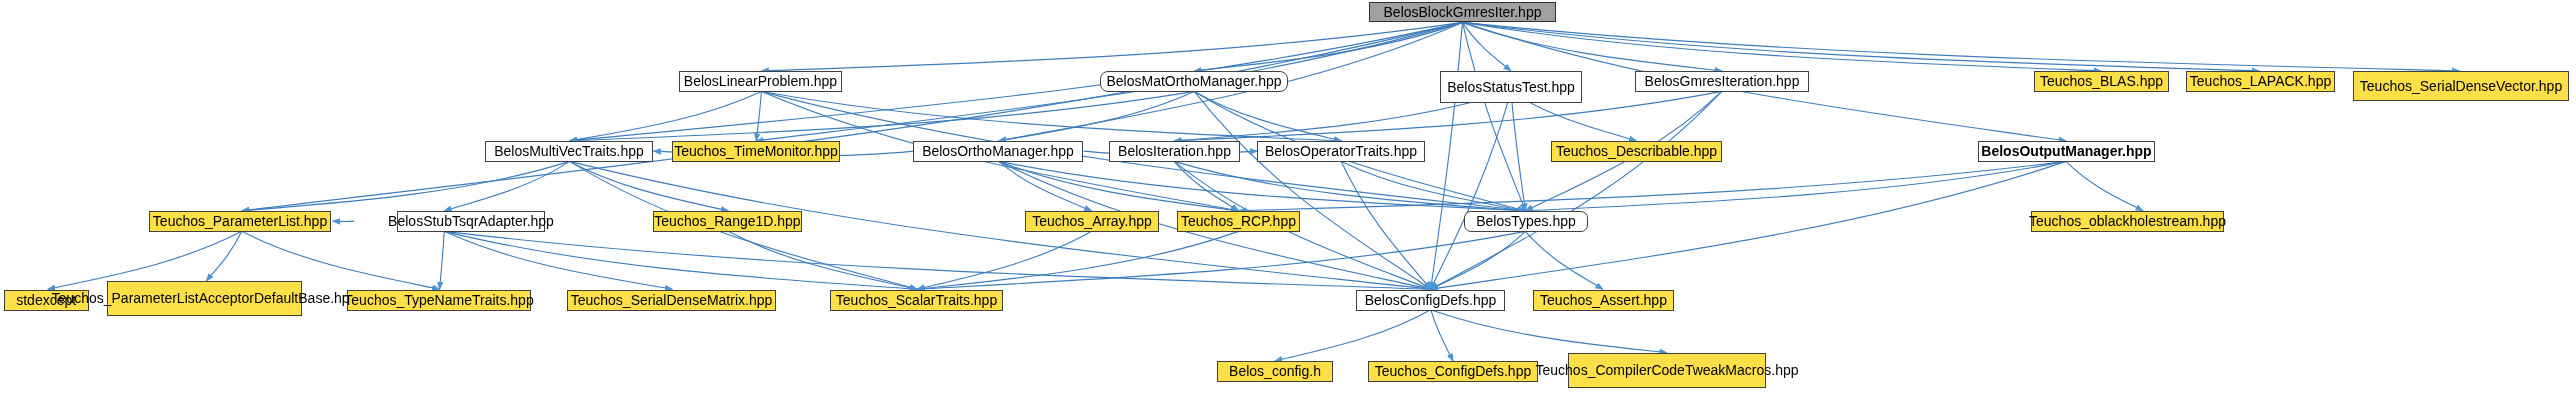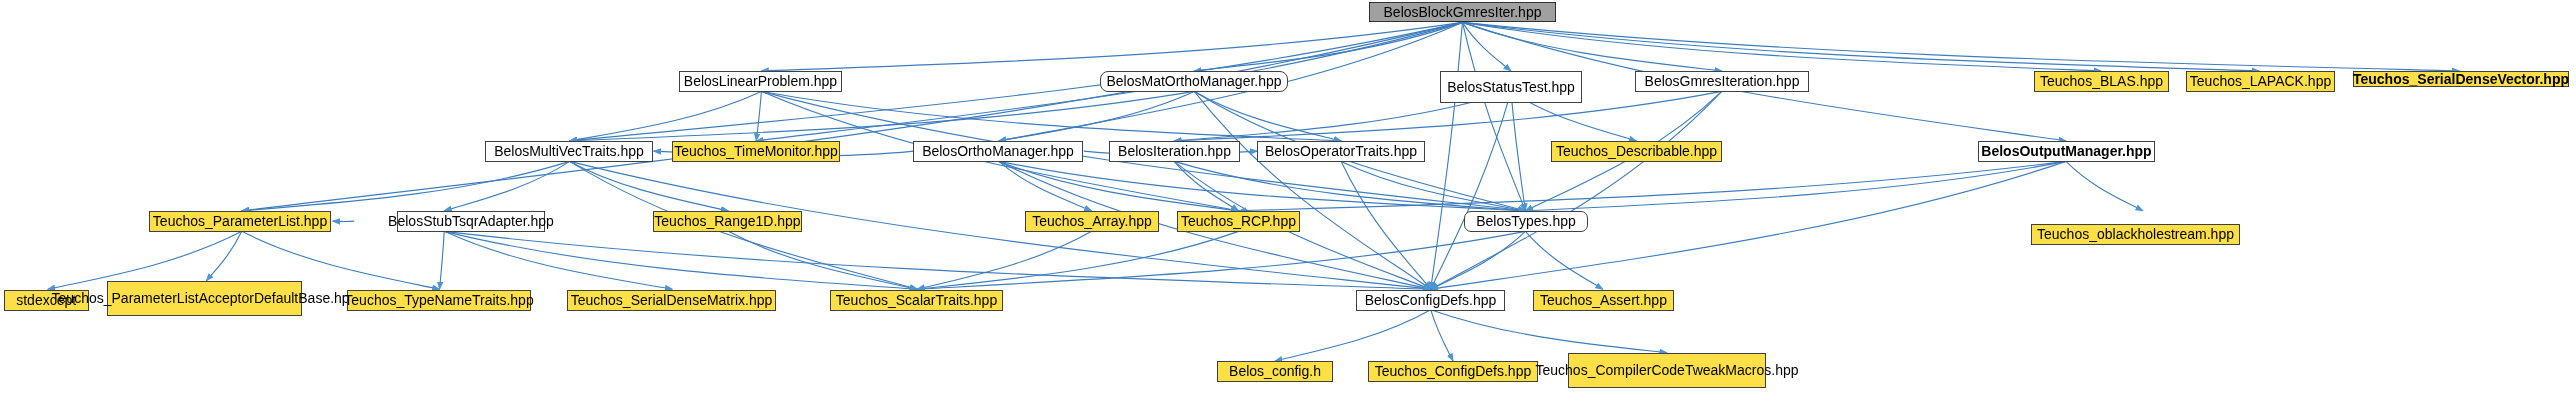--- a/index.html
+++ b/index.html
@@ -130,21 +130,21 @@
       </div>
       <div class="node" style="left: 1635px; top: 71px; width: 174px; height: 20.5px;">
         <span>BelosGmresIteration.hpp</span>
       </div>
       <div class="node gray" style="left: 2034px; top: 71px; width: 135px; height: 20.5px;">
         <span>Teuchos_BLAS.hpp</span>
       </div>
       <div class="node gray" style="left: 2186px; top: 71px; width: 149px; height: 20.5px;">
         <span>Teuchos_LAPACK.hpp</span>
       </div>
-      <div class="node gray" style="left: 2353px; top: 71px; width: 216px; height: 16px; font-weight: bold;">
+      <div class="node gray" style="left: 2353px; top: 71px; width: 216px; height: 30px;">
         <span>Teuchos_SerialDenseVector.hpp</span>
       </div>
       <div class="node" style="left: 485px; top: 141px; width: 168px; height: 20.5px;">
         <span>BelosMultiVecTraits.hpp</span>
       </div>
       <div class="node gray" style="left: 672px; top: 141px; width: 168px; height: 20.5px;">
         <span>Teuchos_TimeMonitor.hpp</span>
       </div>
       <div class="node" style="left: 913px; top: 141px; width: 170px; height: 20.5px;">
         <span>BelosOrthoManager.hpp</span>
@@ -172,21 +172,21 @@
       </div>
       <div class="node gray" style="left: 1025px; top: 211px; width: 134px; height: 20.5px;">
         <span>Teuchos_Array.hpp</span>
       </div>
       <div class="node gray" style="left: 1177px; top: 211px; width: 123px; height: 20.5px;">
         <span>Teuchos_RCP.hpp</span>
       </div>
       <div class="node" style="left: 1464px; top: 211px; width: 124px; height: 20.5px; border-radius: 7px;">
         <span>BelosTypes.hpp</span>
       </div>
-      <div class="node gray" style="left: 2031px; top: 211px; width: 209px; height: 20.5px; margin-top: 13px;">
+      <div class="node gray" style="left: 2031px; top: 211px; width: 193px; height: 20.5px;">
         <span>Teuchos_oblackholestream.hpp</span>
       </div>
       <div class="node gray" style="left: 3.7px; top: 290px; width: 85px; height: 20.5px;">
         <span>stdexcept</span>
       </div>
       <div class="node gray two-line" style="left: 107px; top: 281px; width: 195px; height: 35px;">
         <span>Teuchos_ParameterListAcceptorDefaultBase.hpp</span>
       </div>
       <div class="node gray" style="left: 347px; top: 290px; width: 184px; height: 20.5px;">
         <span>Teuchos_TypeNameTraits.hpp</span>

